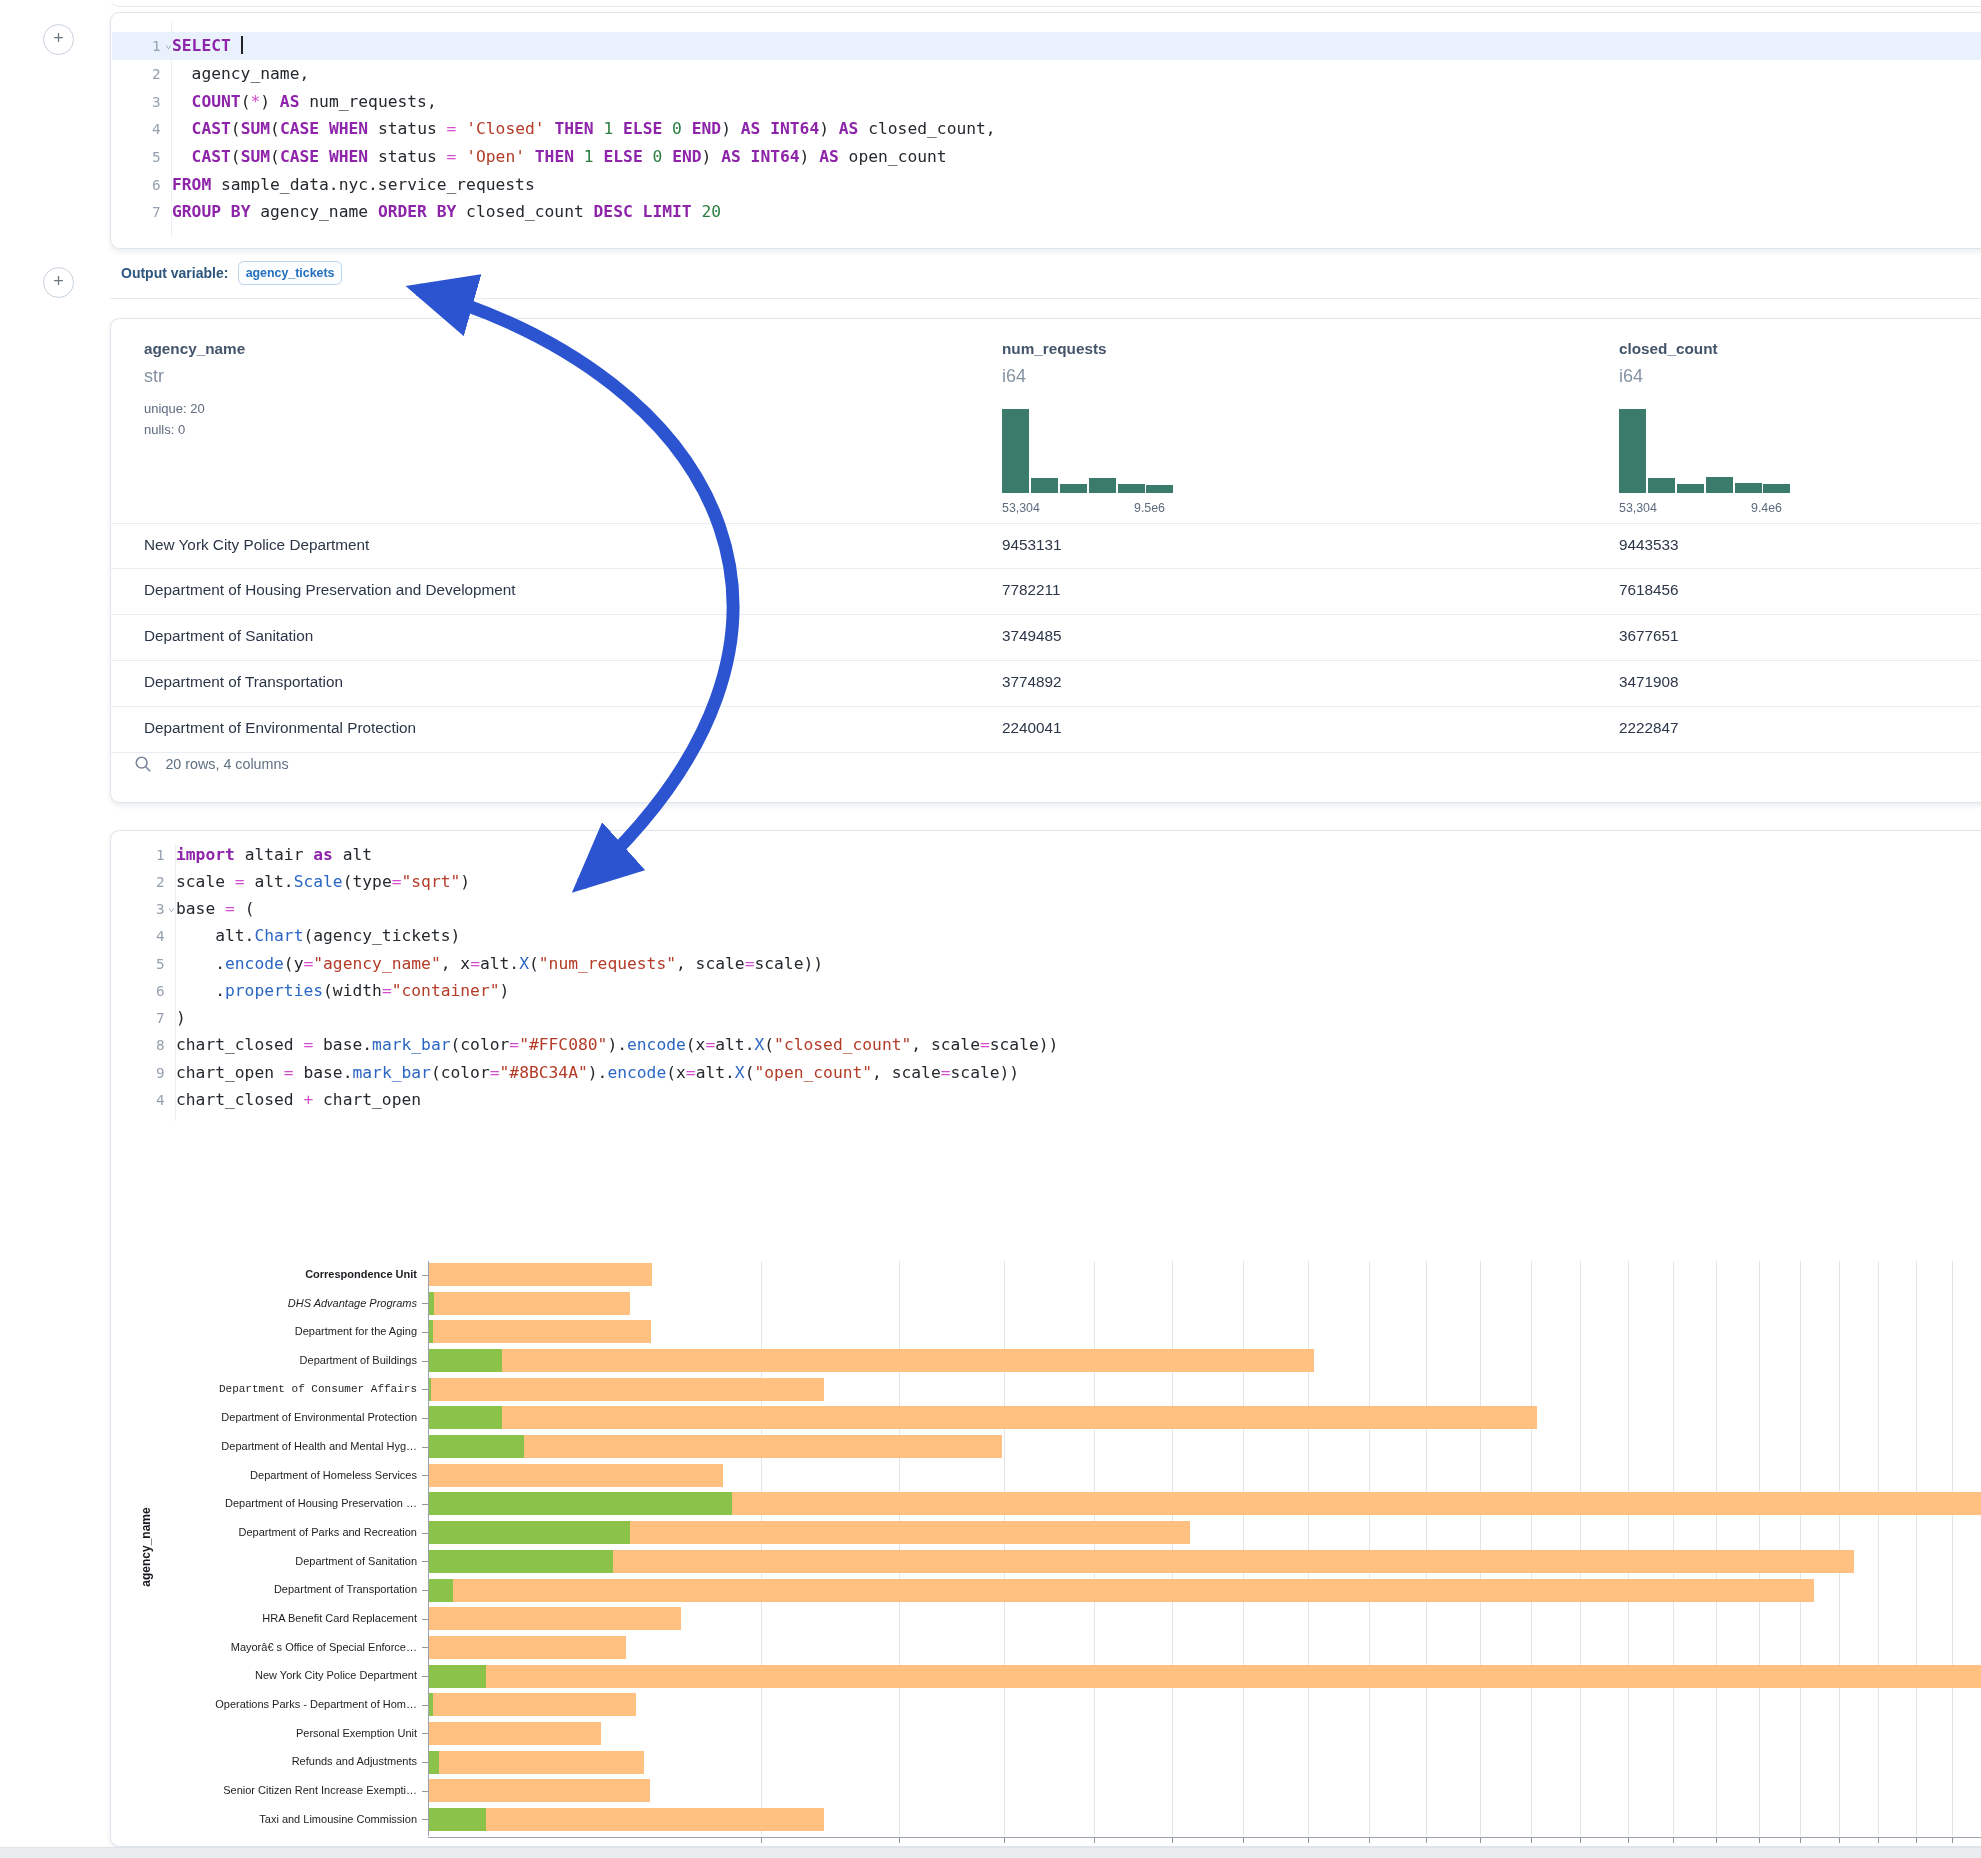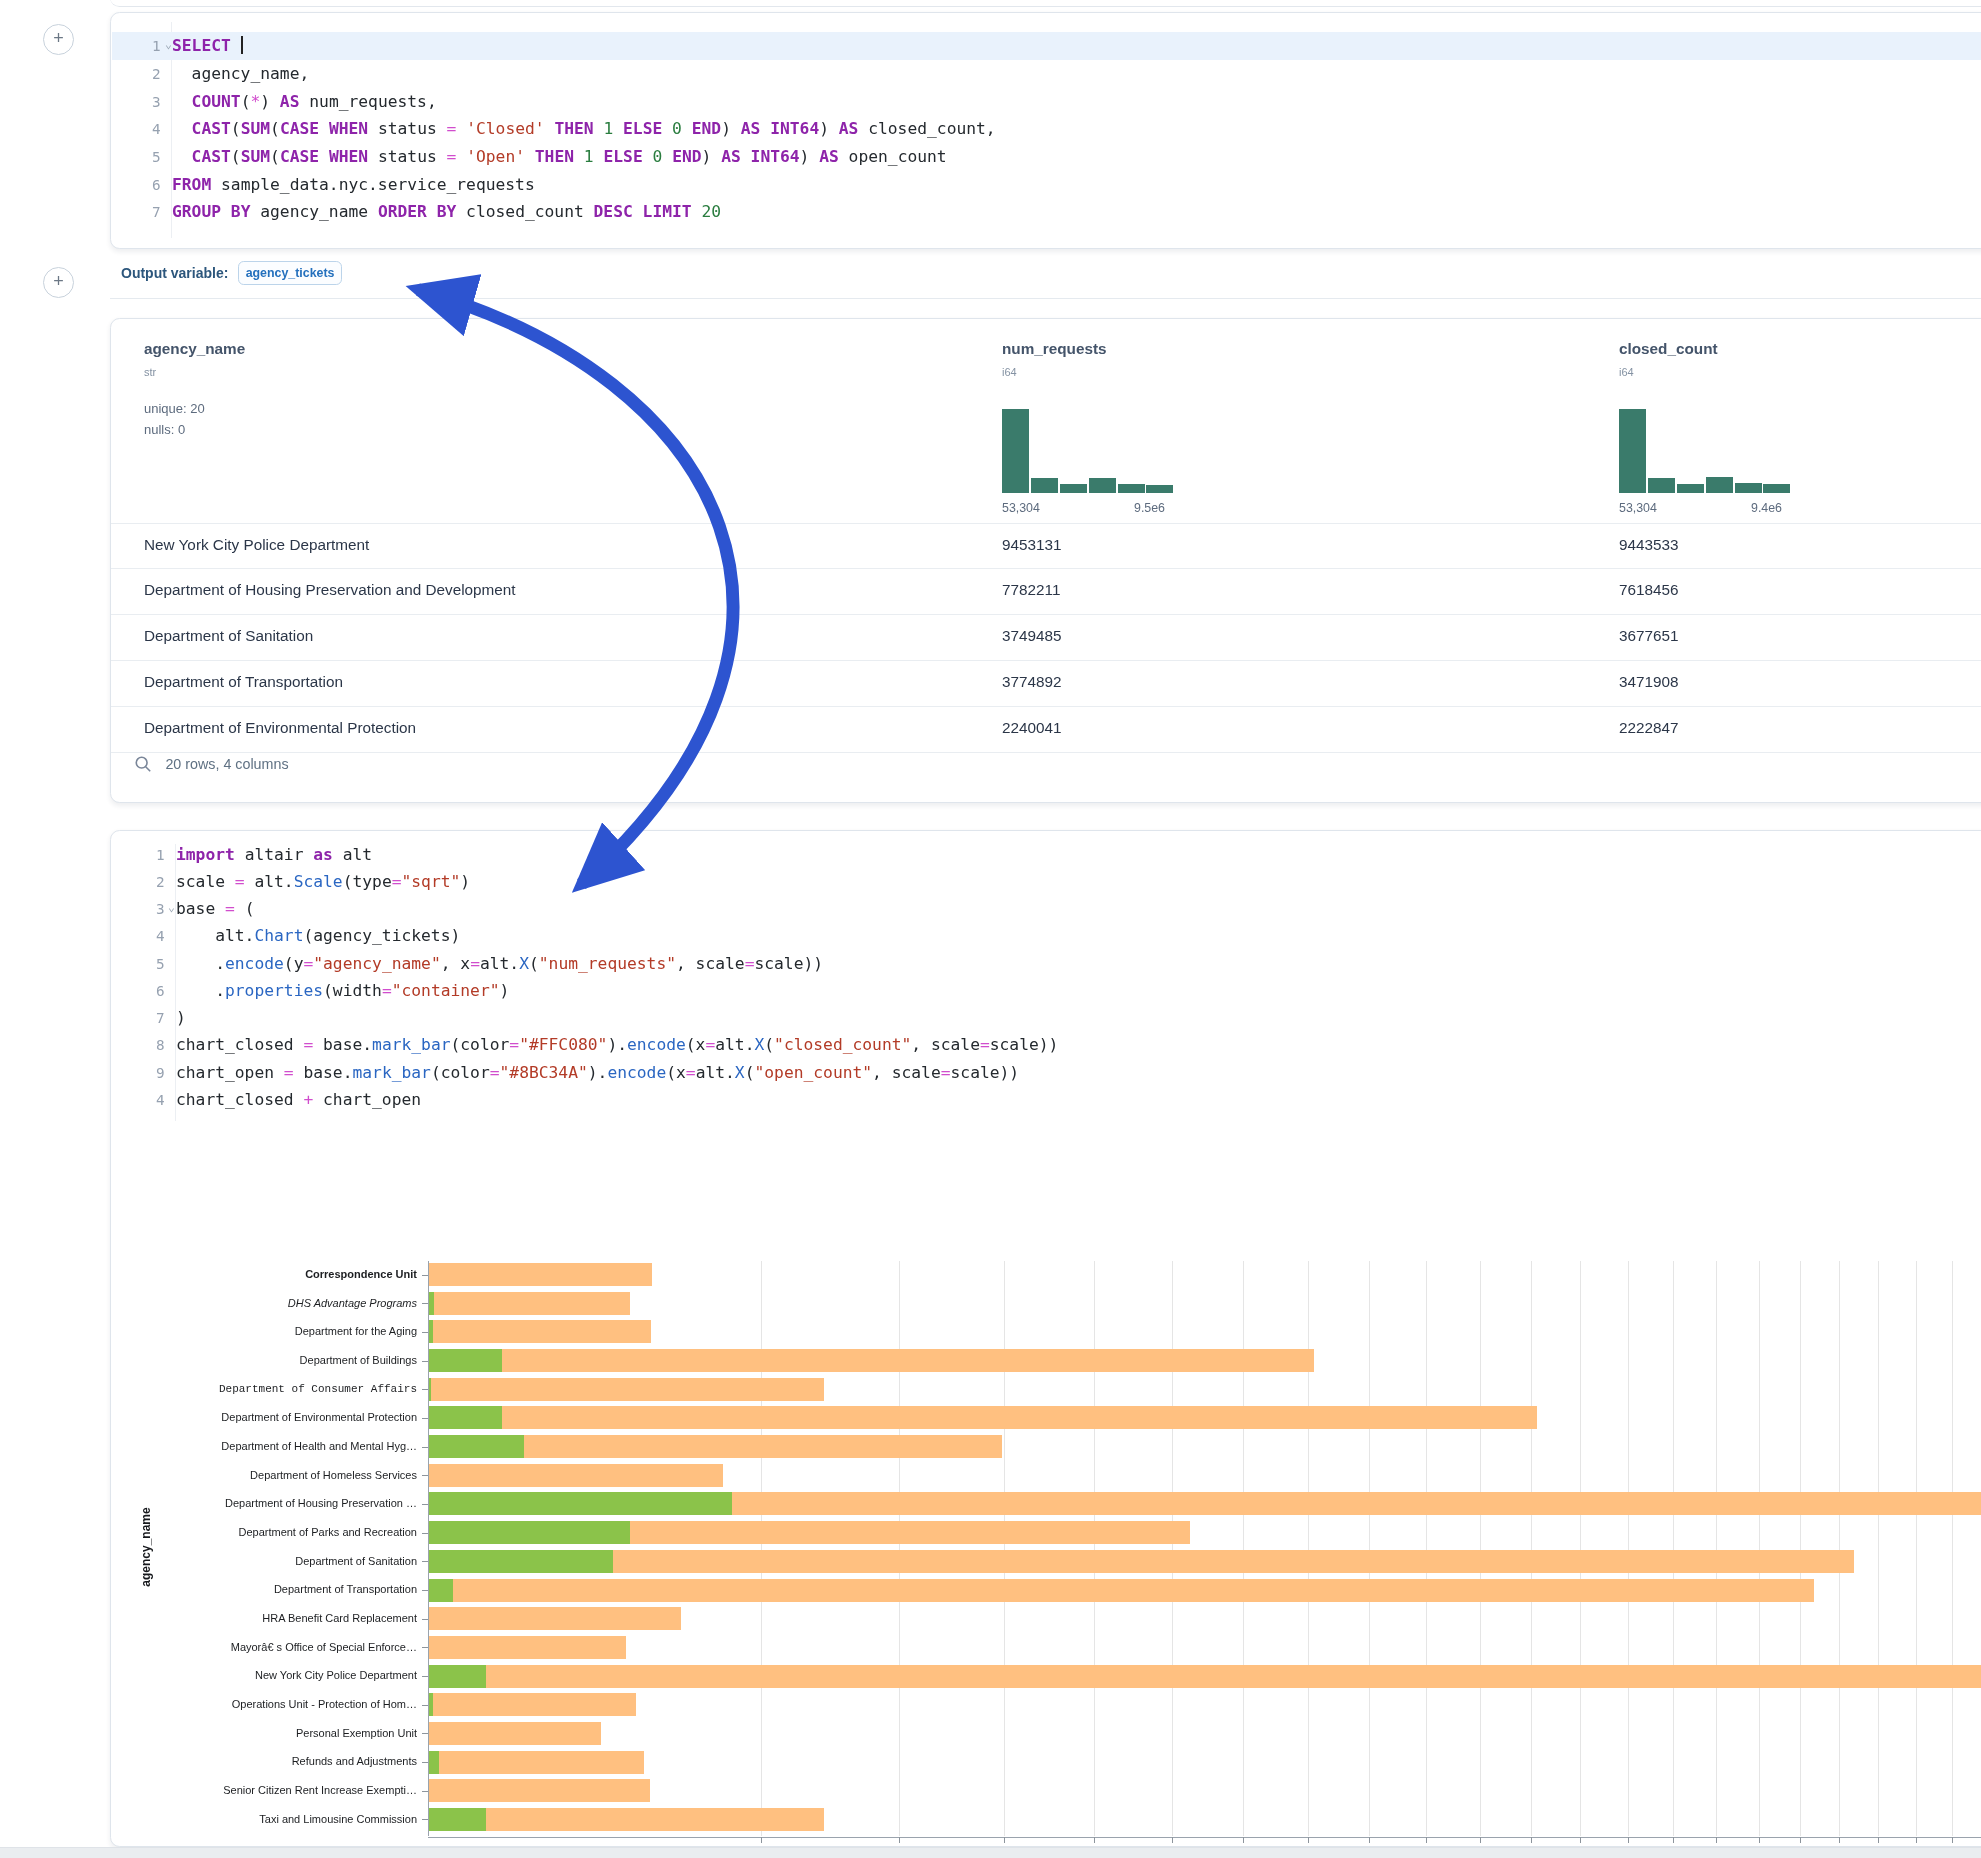--- a/index.html
+++ b/index.html
@@ -17,21 +17,21 @@
   .tok-tx{color:#24292e;}
   .code-line{position:absolute;left:0;width:100%;height:28px;white-space:pre;font-size:16.3px;line-height:28px;}
   .code-line .ln{position:absolute;width:44px;text-align:right;color:#96a1b0;font-size:14.3px;}
   .code-line .fold{position:absolute;color:#9aa6b4;font-size:11.5px;top:-1.9px;}
   .code-text{position:absolute;}
   .hl-band{position:absolute;left:1px;right:0;height:28px;background:#e9f2fc;}
   .cursor-bar{display:inline-block;width:1.9px;height:18px;background:#222;vertical-align:-3.8px;}
   .gutter-rule{position:absolute;top:9.6px;bottom:9.6px;width:1px;background:#eceff3;}
   
   .col-header{position:absolute;font-size:15.3px;font-weight:bold;color:#44546a;}
-  .col-type{position:absolute;font-size:11px;color:#8492a3;}
+  .col-type{position:absolute;font-size:18px;color:#8492a3;}
   .col-stat{position:absolute;font-size:13px;color:#5d6b7e;}
   .hist{position:absolute;display:flex;align-items:flex-end;gap:1.9px;height:84px;}
   .hist div{width:27px;background:#3a7b6b;}
   .hist-label{position:absolute;font-size:12.4px;color:#5d6b7e;}
   .t-sep{position:absolute;left:0;right:0;height:1px;background:#e9edf1;}
   .t-cell{position:absolute;font-size:15.3px;color:#2b3648;white-space:nowrap;}
   .t-footer{position:absolute;font-size:14.3px;color:#5f7183;}
   
   .grid-v{position:absolute;width:1px;background:#e5e5e5;}
   .bar{position:absolute;height:23px;}
@@ -235,21 +235,21 @@
         <div class="ylab" style="left: 0px; top: 781px; width: 306px;">HRA Benefit Card Replacement</div>
         <div class="ytick" style="left: 311px; top: 788px;"></div>
         <div class="bar" style="left: 317px; top: 776px; width: 253px; background: rgb(255, 192, 128);"></div>
         <div class="ylab" style="left: 0px; top: 810px; width: 306px;">Mayorâ€ s Office of Special Enforce…</div>
         <div class="ytick" style="left: 311px; top: 816px;"></div>
         <div class="bar" style="left: 317px; top: 805px; width: 198px; background: rgb(255, 192, 128);"></div>
         <div class="ylab" style="left: 0px; top: 838px; width: 306px;">New York City Police Department</div>
         <div class="ytick" style="left: 311px; top: 845px;"></div>
         <div class="bar" style="left: 317px; top: 834px; width: 1554px; background: rgb(255, 192, 128);"></div>
         <div class="bar" style="left: 317px; top: 834px; width: 58px; background: rgb(139, 195, 74);"></div>
-        <div class="ylab" style="left: 0px; top: 867px; width: 306px;">Operations Unit - Protection of Hom…</div>
+        <div class="ylab" style="left: 0px; top: 867px; width: 306px;">Operations Parks - Department of Hom…</div>
         <div class="ytick" style="left: 311px; top: 874px;"></div>
         <div class="bar" style="left: 317px; top: 862px; width: 208px; background: rgb(255, 192, 128);"></div>
         <div class="bar" style="left: 317px; top: 862px; width: 4.7px; background: rgb(139, 195, 74);"></div>
         <div class="ylab" style="left: 0px; top: 896px; width: 306px;">Personal Exemption Unit</div>
         <div class="ytick" style="left: 311px; top: 902px;"></div>
         <div class="bar" style="left: 317px; top: 891px; width: 173px; background: rgb(255, 192, 128);"></div>
         <div class="ylab" style="left: 0px; top: 924px; width: 306px;">Refunds and Adjustments</div>
         <div class="ytick" style="left: 311px; top: 931px;"></div>
         <div class="bar" style="left: 317px; top: 920px; width: 216px; background: rgb(255, 192, 128);"></div>
         <div class="bar" style="left: 317px; top: 920px; width: 10.5px; background: rgb(139, 195, 74);"></div>

